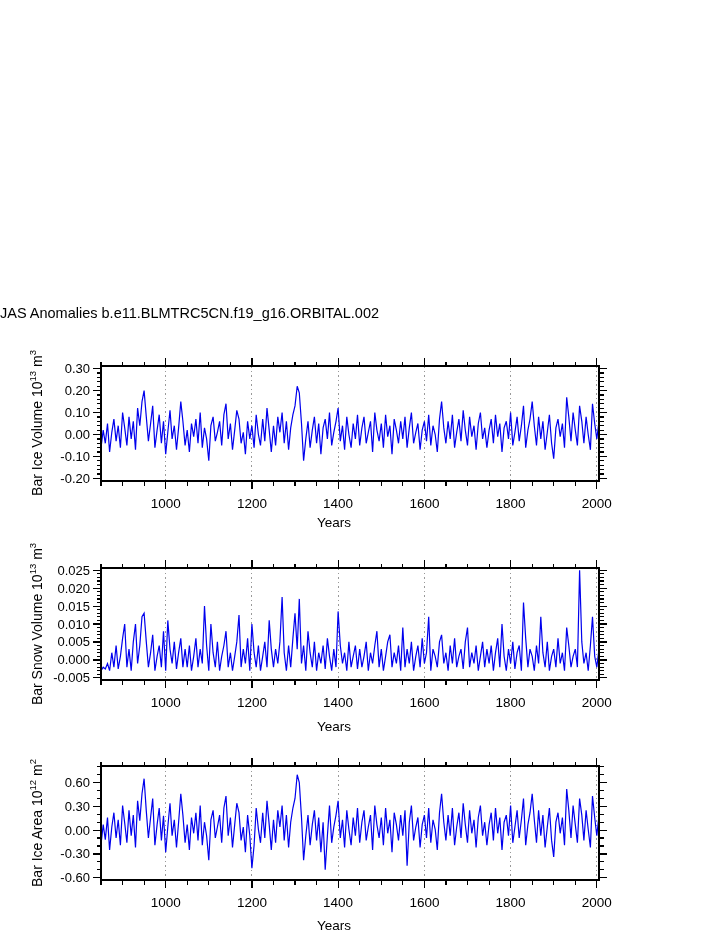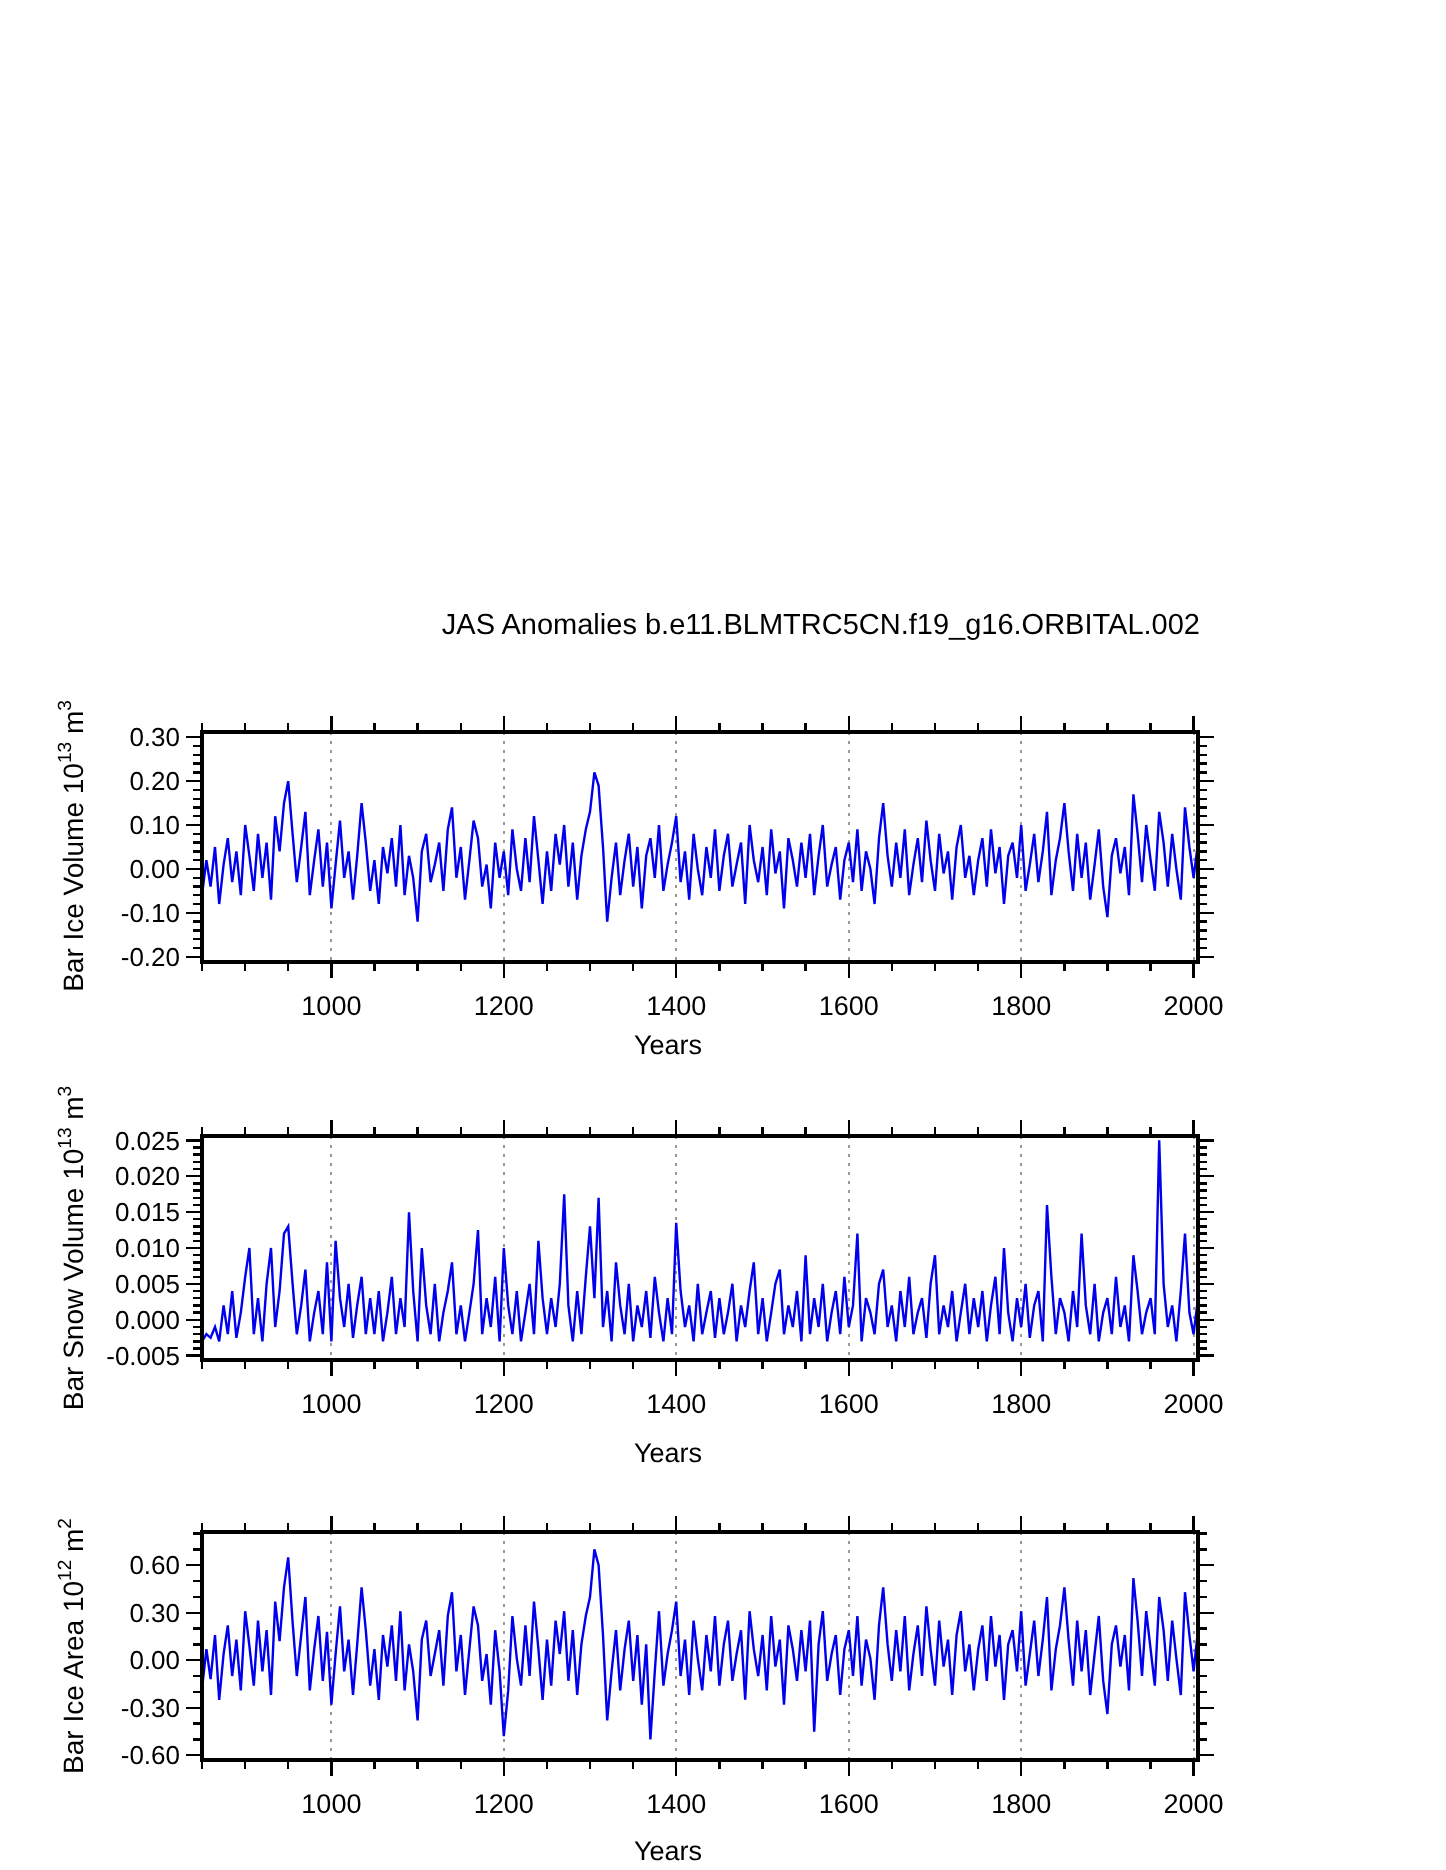--- a/index.html
+++ b/index.html
@@ -1,20 +1,20 @@
 <!DOCTYPE html>
 <html><head>
 <meta charset="utf-8">
 <style>
   html,body{margin:0;padding:0;background:#fff;}
   #page{position:relative;width:723px;height:935px;background:#ffffff;overflow:hidden;
         font-family:"Liberation Sans",sans-serif;color:#000;}
   #chart-svg{position:absolute;left:0;top:0;}
   svg text{font-family:"Liberation Sans",sans-serif;}
-  .title{position:absolute;left:0;top:305px;width:600px;text-align:right;
+  .title{position:absolute;left:0;top:305px;width:600px;text-align:left;
          font-size:14.5px;white-space:nowrap;}
   .legend{position:absolute;left:36px;top:338px;font-size:14px;color:#0000ff;white-space:nowrap;}
   .ylab{position:absolute;transform:translate(-50%,-50%) rotate(-90deg);
         white-space:nowrap;font-size:14px;}
   .ylab sup{font-size:68%;vertical-align:super;}
   .xlab{position:absolute;transform:translateX(-50%);font-size:13.5px;white-space:nowrap;}
 </style>
 </head>
 <body>
 

